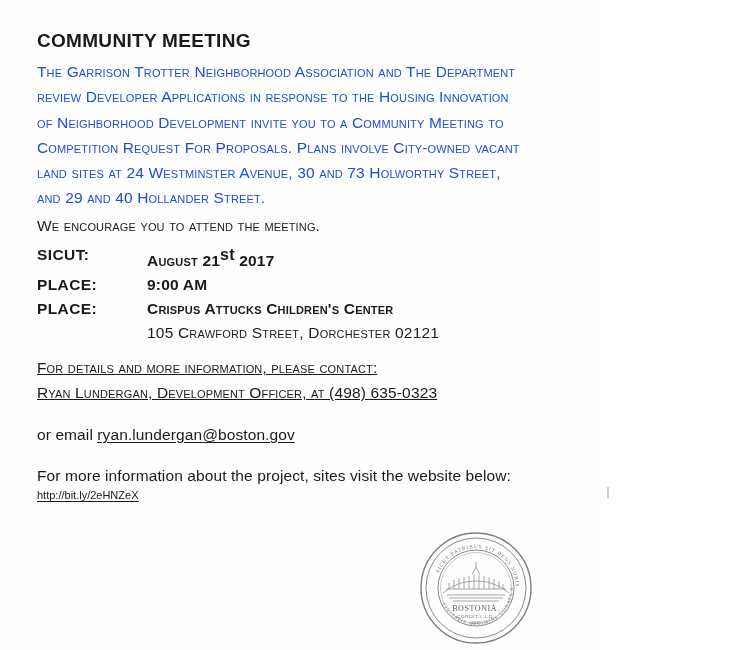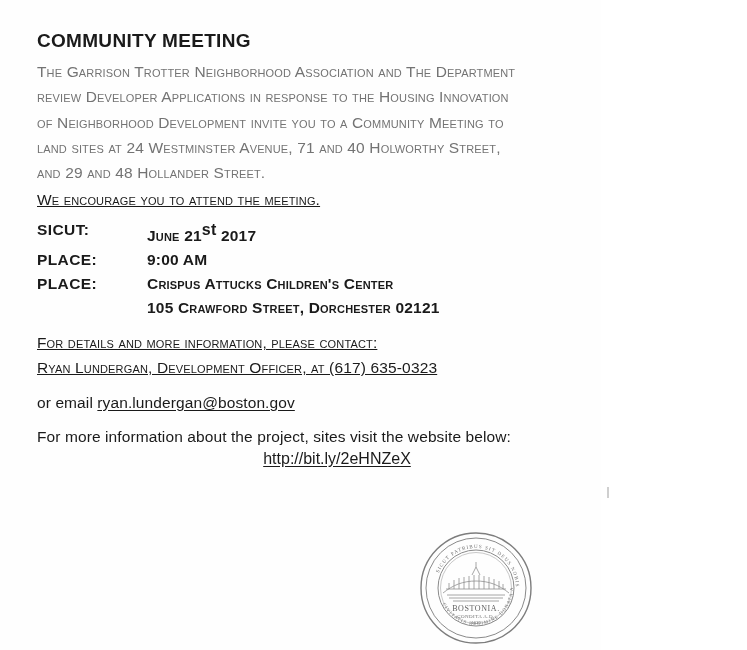--- a/index.html
+++ b/index.html
@@ -32,29 +32,28 @@
     margin: 0 0 7px 0;
     font-family: "Liberation Sans", sans-serif;
   }
   
   .body-para {
     font-size: 15.5px;
     font-variant: small-caps;
     line-height: 1.63;
     margin: 0;
     letter-spacing: 0.15px;
-    color: #737373;
+    color: #1d4ed8;
   }
   .encourage {
     font-size: 15.5px;
     font-variant: small-caps;
     line-height: 1.6;
     margin: 3px 0 6px 0;
     letter-spacing: 0.15px;
-    text-decoration: underline;
   }
   table.details {
     border-collapse: collapse;
     margin: 0 0 6px 0;
   }
   table.details td {
     padding: 0 0 2px 0;
     vertical-align: top;
     font-size: 15.5px;
     line-height: 1.42;
@@ -68,21 +67,21 @@
     white-space: nowrap;
   }
   td.val {
     font-weight: bold;
     font-variant: small-caps;
     font-size: 16px;
     letter-spacing: 0.2px;
     white-space: nowrap;
   }
   td.val2 {
-    font-weight: bold;
+    font-weight: normal;
     font-variant: small-caps;
     font-size: 16px;
     letter-spacing: 0.2px;
     white-space: nowrap;
     padding-left: 18px;
   }
   .sup-date {
     font-variant: normal;
     font-size: 16px;
     vertical-align: super;
@@ -94,32 +93,31 @@
     font-size: 15.5px;
     font-variant: small-caps;
     line-height: 1.6;
     letter-spacing: 0.15px;
     margin: 0;
     text-decoration: underline;
   }
   .plain-line {
     font-size: 15.5px;
     line-height: 1.62;
-    margin: 9px 0 0 0;
+    margin: 16px 0 0 0;
     letter-spacing: 0.1px;
   }
   .email-link, .url-link {
     color: #1a1a1a;
     text-decoration: underline;
     text-underline-offset: 2px;
   }
   .url-line {
-    font-size: 16px;
+    font-size: 11px;
     margin: 1px 0 0 0;
-    text-align: center;
   }
   
   #seal {
     position: absolute;
     left: 419px;
     top: 531px;
     width: 114px;
     height: 114px;
   }
   #seal svg { display: block; }
@@ -138,50 +136,51 @@
 <div id="page">
 
   <div id="doc">
 
     <h1 class="title">COMMUNITY MEETING</h1>
 
     <div>
       <p class="body-para">The Garrison Trotter Neighborhood Association and The Department</p>
       <p class="body-para">review Developer Applications in response to the Housing Innovation</p>
       <p class="body-para">of Neighborhood Development invite you to a Community Meeting to</p>
-      <p class="body-para">land sites at 24 Westminster Avenue, 71 and 40 Holworthy Street,</p>
-      <p class="body-para">and 29 and 48 Hollander Street.</p>
+      <p class="body-para">Competition Request For Proposals. Plans involve City-owned vacant</p>
+      <p class="body-para">land sites at 24 Westminster Avenue, 30 and 73 Holworthy Street,</p>
+      <p class="body-para">and 29 and 40 Hollander Street.</p>
     </div>
 
     <p class="encourage">We encourage you to attend the meeting.</p>
 
     <table class="details">
       <tbody>
           <tr>
         <td class="lbl">SICUT:</td>
-        <td class="val"><span>June 21</span><span class="sup-date">st</span><span> 2017</span></td>
+        <td class="val"><span>August 21</span><span class="sup-date">st</span><span> 2017</span></td>
       </tr>
       <tr>
         <td class="lbl">PLACE:</td>
         <td class="val">9:00 AM</td>
       </tr>
       <tr>
         <td class="lbl">PLACE:</td>
         <td class="val">Crispus Attucks Children's Center</td>
       </tr>
       <tr>
         <td class="lbl"></td>
         <td class="val2">105 Crawford Street, Dorchester 02121</td>
       </tr>
     </tbody>
       </table>
 
     <div class="contact-block">
       <p class="contact-line">For details and more information, please contact:</p>
-      <p class="contact-line">Ryan Lundergan, Development Officer, at (617) 635-0323</p>
+      <p class="contact-line">Ryan Lundergan, Development Officer, at (498) 635-0323</p>
       <p class="plain-line"><span>or email </span><a class="email-link" href="#">ryan.lundergan@boston.gov</a></p>
       <p class="plain-line">For more information about the project, sites visit the website below:</p>
       <p class="url-line"><a class="url-link" href="#">http://bit.ly/2eHNZeX</a></p>
     </div>
 
   </div>
 
   <div class="faint-mark"></div>
 
   <div id="seal">

